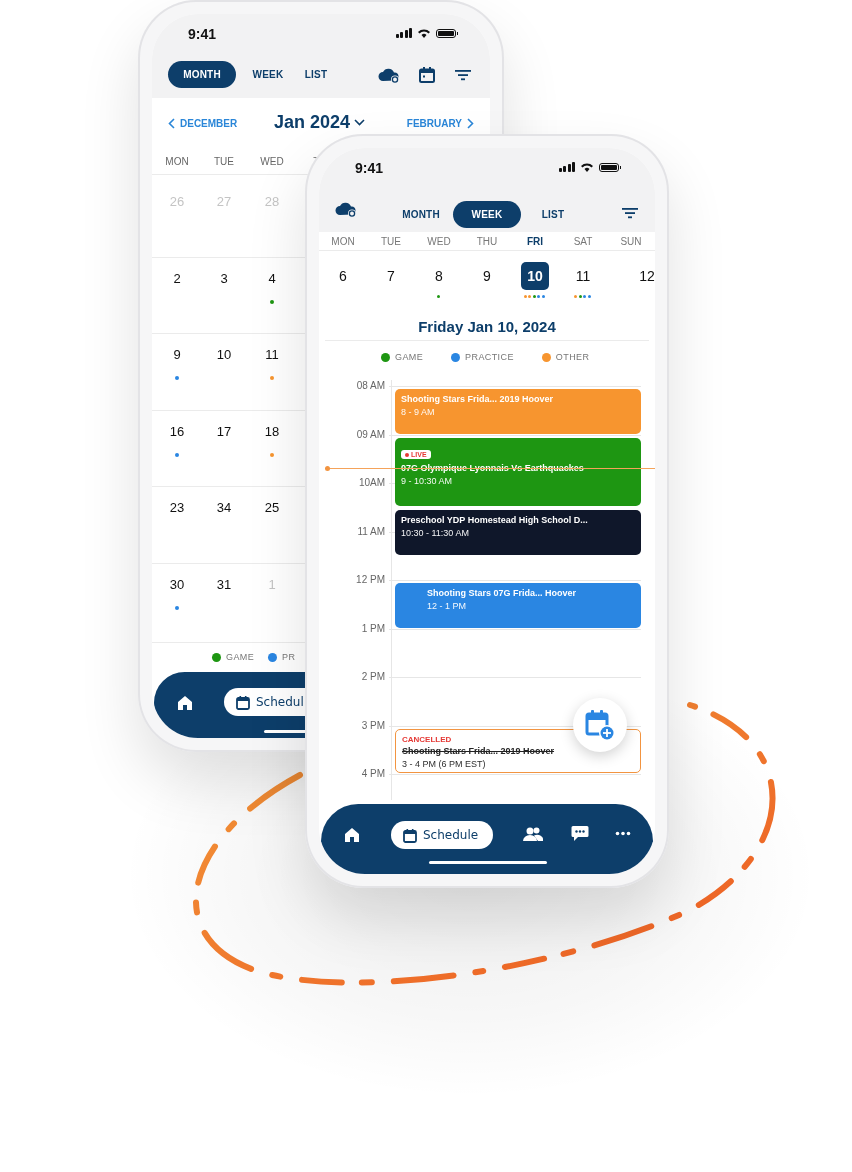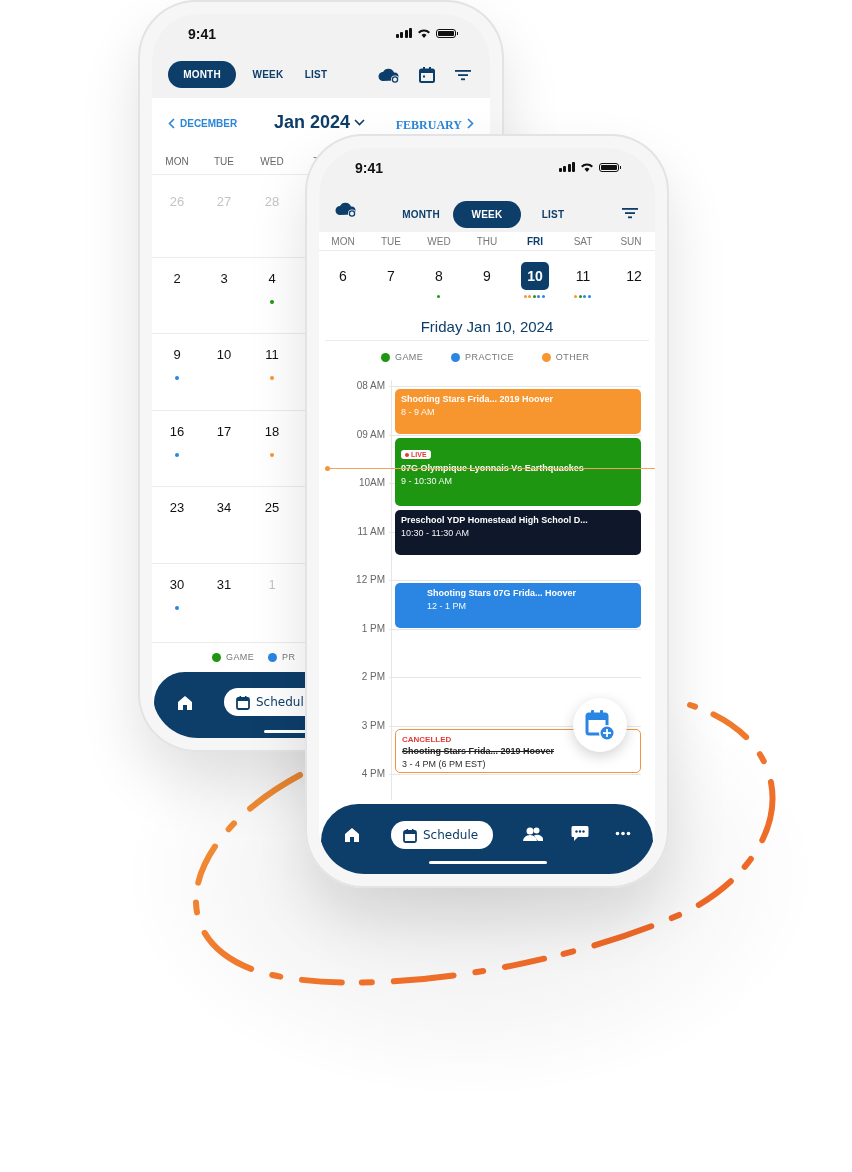--- a/index.html
+++ b/index.html
@@ -30,21 +30,21 @@
 
   .toolbar { position: absolute; left: 0; top: 40px; width: 100%; height: 44px; background: #f2f2f3; }
   .seg { position: absolute; height: 27px; border-radius: 14px; display: flex; align-items: center; justify-content: center;
     font-size: 10px; font-weight: bold; color: #0d3e6a; letter-spacing: 0.2px; }
   .seg.active { background: #0d3e6a; color: #fff; }
   .tb-icon { position: absolute; width: 22px; height: 22px; display: flex; align-items: center; justify-content: center; }
 
   
   .month-nav { position: absolute; left: 0; top: 96px; width: 100%; height: 30px; }
   .nav-prev { position: absolute; left: 16px; top: 8px; font-size: 10px; font-weight: bold; color: #2a86d8; display: flex; align-items: center; gap: 5px; }
-  .nav-next { position: absolute; right: 16px; top: 8px; font-size: 12px; font-weight: bold; color: #2a86d8; display: flex; align-items: flex-start; gap: 5px; font-family: Liberation Serif, serif; }
+  .nav-next { position: absolute; right: 16px; top: 8px; font-size: 10px; font-weight: bold; color: #2a86d8; display: flex; align-items: flex-start; gap: 5px; }
   .month-title { position: absolute; left: 122px; top: 2px; font-size: 18px; font-weight: bold; color: #0d3e6a; display: flex; align-items: center; gap: 4px; }
   .m-dow { position: absolute; top: 142px; font-size: 10px; color: #666; width: 40px; text-align: center; }
   .m-divider { position: absolute; left: 0; width: 100%; height: 1px; background: #ebebeb; }
   .m-day { position: absolute; width: 40px; text-align: center; font-size: 13px; color: #111; }
   .m-day.muted { color: #c4c4c4; }
   .m-dot { position: absolute; width: 4px; height: 4px; border-radius: 50%; }
   .legend-back { position: absolute; left: 60px; top: 638px; display: flex; gap: 14px; font-size: 9px; color: #777; letter-spacing: 0.4px; }
   .lg-item { display: flex; align-items: center; gap: 5px; }
   .lg-dot { width: 9px; height: 9px; border-radius: 50%; }
 
@@ -56,21 +56,21 @@
     font-size: 12px; color: #0d3e6a; font-family: "DejaVu Sans", sans-serif; }
   .home-bar { position: absolute; height: 3px; border-radius: 2px; background: #fff; }
 
   
   .w-dow { position: absolute; top: 88px; width: 40px; text-align: center; font-size: 10px; color: #777; }
   .w-dow.active { color: #0d3e6a; font-weight: bold; }
   .w-day { position: absolute; top: 114px; width: 28px; height: 28px; text-align: center; line-height: 28px; font-size: 14px; color: #111; }
   .w-day.active { background: #0d3e6a; color: #fff; border-radius: 5px; font-weight: bold; }
   .w-dots { position: absolute; top: 147px; display: flex; gap: 1.5px; }
   .w-dots span { width: 3px; height: 3px; border-radius: 50%; }
-  .day-title { position: absolute; left: 0; top: 170px; width: 100%; text-align: center; font-size: 15px; font-weight: normal; color: #0d3e6a; }
+  .day-title { position: absolute; left: 0; top: 170px; width: 100%; text-align: center; font-size: 15px; font-weight: bold; color: #0d3e6a; }
   .legend-front { position: absolute; left: 62px; top: 204px; display: flex; gap: 28px; font-size: 9px; color: #777; letter-spacing: 0.4px; }
 
   .timeline { position: absolute; left: 0; top: 232px; width: 100%; height: 420px; }
   .t-label { position: absolute; left: 10px; width: 56px; text-align: right; font-size: 10px; color: #666; }
   .t-line { position: absolute; left: 70px; right: 14px; height: 1px; background: #e6e6e6; }
   .t-axis { position: absolute; left: 72px; top: 0; width: 1px; height: 420px; background: #e6e6e6; }
   .now-line { position: absolute; left: 6px; right: 0; height: 1px; background: #f5a35a; }
   .now-dot { position: absolute; left: 6px; width: 5px; height: 5px; border-radius: 50%; background: #f29440; }
 
   .event { position: absolute; left: 76px; right: 14px; border-radius: 5px; color: #fff; padding: 5px 6px; }
@@ -300,21 +300,21 @@
         </div>
         <div class="w-dow" style="left: 244px;">SAT</div>
         <div class="w-day" style="left: 250px;">11</div>
         <div class="w-dots" style="left: 255px;">
           <span style="background: rgb(247, 149, 47);"></span>
           <span style="background: rgb(30, 150, 18);"></span>
           <span style="background: rgb(42, 134, 226);"></span>
           <span style="background: rgb(42, 134, 226);"></span>
         </div>
         <div class="w-dow" style="left: 292px;">SUN</div>
-        <div class="w-day" style="left: 301px;">12</div>
+        <div class="w-day" style="left: 314px;">12</div>
       </div>
 
     <div class="day-title">Friday Jan 10, 2024</div>
     <div class="m-divider" style="top:192px;left:6px;width:324px;"></div>
 
     <div class="legend-front">
       <div class="lg-item">
           <span class="lg-dot" style="background:#1e9612"></span>
           <span>GAME</span>
         </div>

